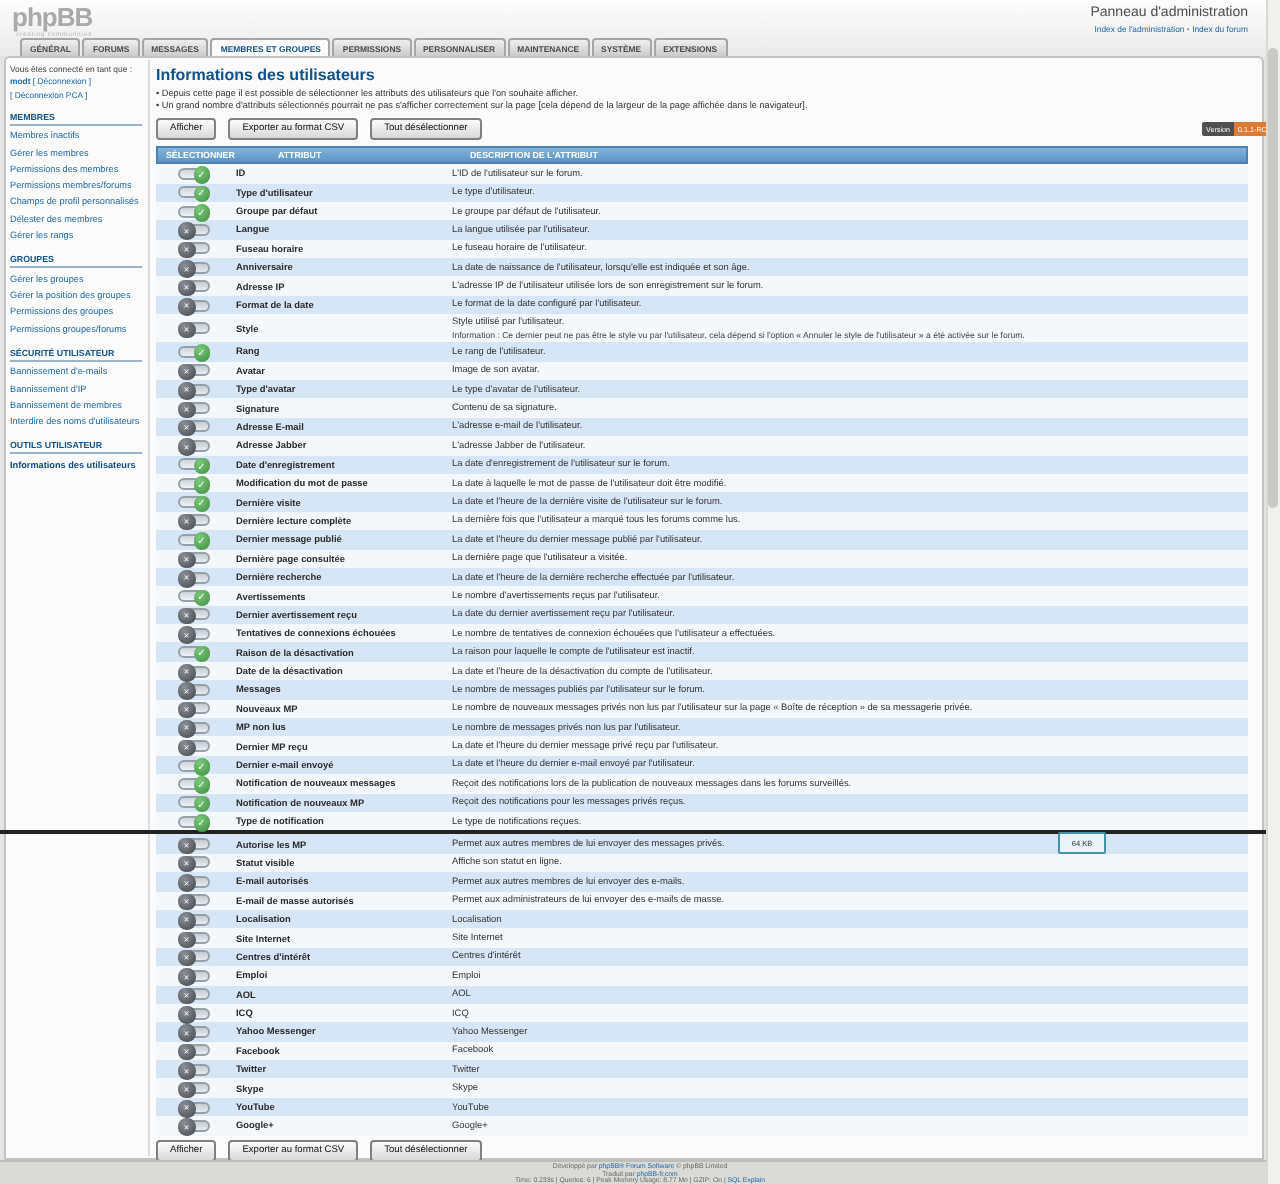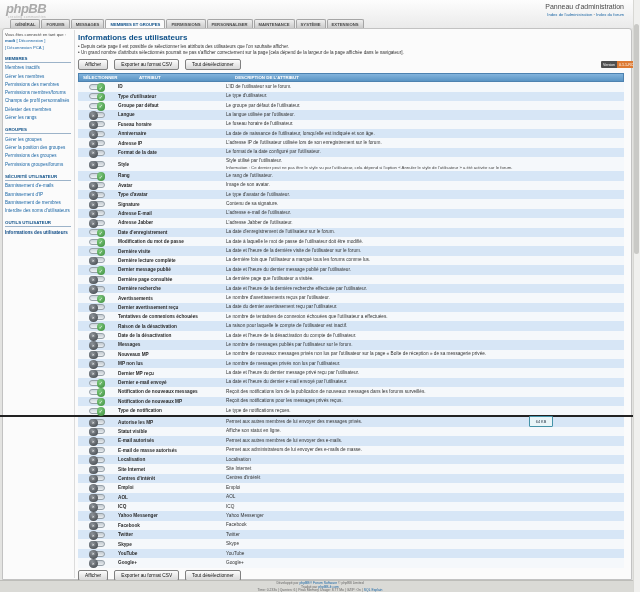--- a/index.html
+++ b/index.html
@@ -3,21 +3,21 @@
 <meta charset="utf-8">
 <style>
   html,body{margin:0;padding:0;}
   body{width:640px;height:592px;position:relative;overflow:hidden;background:#e3e3e1;
        font-family:"Liberation Sans",sans-serif;}
   *{box-sizing:border-box;}
 
   
   #topbar{position:absolute;left:0;top:0;width:640px;height:28px;
           background:linear-gradient(#fdfdfd,#eaeaea);}
-  #logo{position:absolute;left:6px;top:1px;font-style:italic;font-weight:bold;
+  #logo{position:absolute;left:6px;top:1px;font-weight:bold;
         font-size:13px;color:#a9a9a9;letter-spacing:-0.5px;}
   #logo-tag{position:absolute;left:8px;top:15px;font-size:3.2px;color:#b7b7b7;letter-spacing:.4px;}
   #admin-head{position:absolute;right:16px;top:3px;text-align:right;}
   #admin-title{font-size:7px;color:#4a4a4a;}
   #admin-links{font-size:4.2px;color:#999;margin-top:1.5px;}
   .a-link{color:#1b66a5;}
 
   
   #tabbar{position:absolute;left:10px;top:19px;height:9px;display:flex;align-items:flex-end;gap:1px;z-index:3;}
   .tab{font-size:4.2px;font-weight:bold;text-transform:uppercase;color:#4a4a4a;white-space:nowrap;

